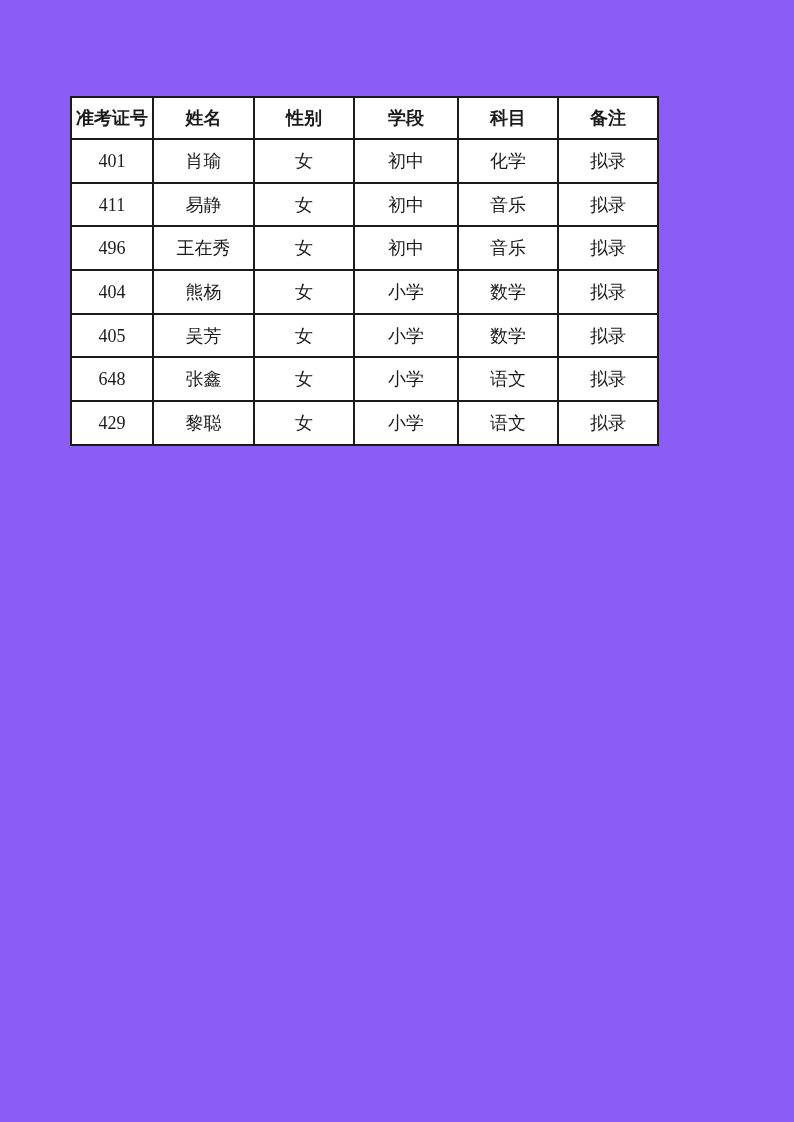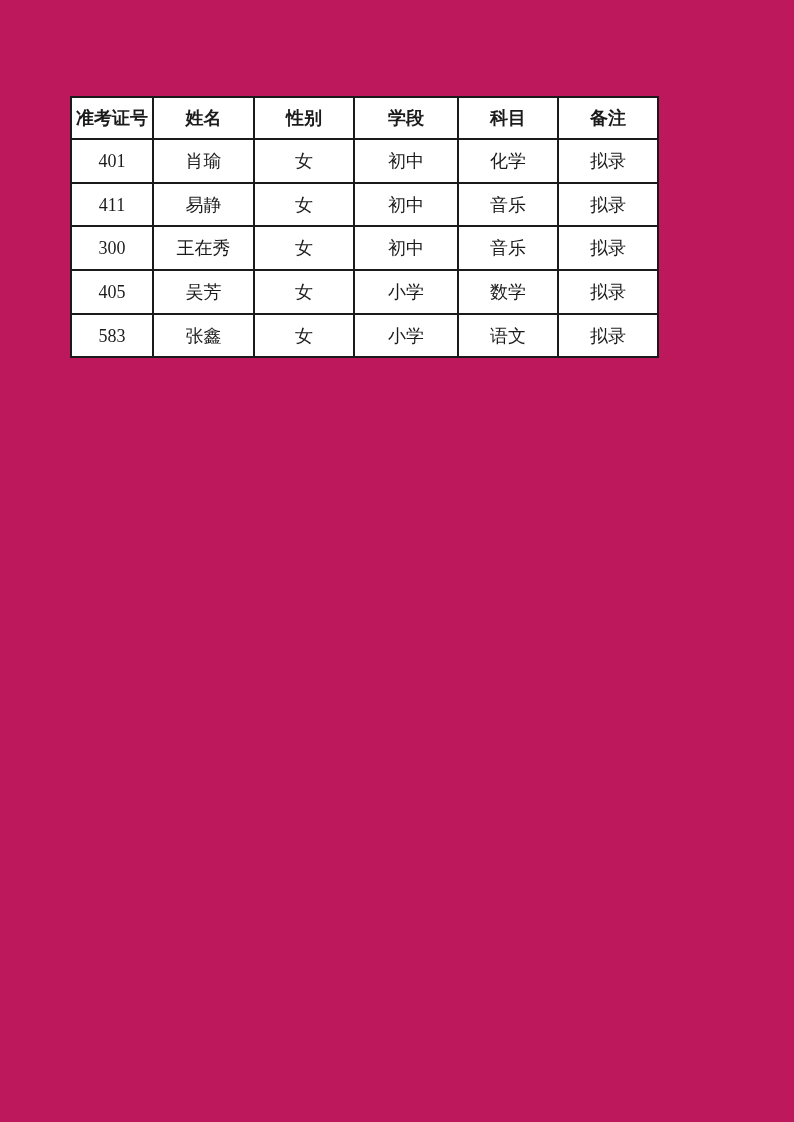--- a/index.html
+++ b/index.html
@@ -10,21 +10,21 @@
   body {
     width: 794px;
     height: 1122px;
     font-family: "Liberation Serif", "DejaVu Serif", serif;
     color: #1b1b1b;
   }
   .page {
     position: relative;
     width: 794px;
     height: 1122px;
-    background: #be185d;
+    background: #8b5cf6;
     overflow: hidden;
   }
   table.roster {
     position: absolute;
     left: 70px;
     top: 96px;
     border-collapse: collapse;
     table-layout: fixed;
     background: #ffffff;
   }
@@ -87,38 +87,54 @@
         </tr>
         <tr>
           <td>411</td>
           <td>易静</td>
           <td>女</td>
           <td>初中</td>
           <td>音乐</td>
           <td>拟录</td>
         </tr>
         <tr>
-          <td>300</td>
+          <td>496</td>
           <td>王在秀</td>
           <td>女</td>
           <td>初中</td>
           <td>音乐</td>
+          <td>拟录</td>
+        </tr>
+        <tr>
+          <td>404</td>
+          <td>熊杨</td>
+          <td>女</td>
+          <td>小学</td>
+          <td>数学</td>
           <td>拟录</td>
         </tr>
         <tr>
           <td>405</td>
           <td>吴芳</td>
           <td>女</td>
           <td>小学</td>
           <td>数学</td>
           <td>拟录</td>
         </tr>
         <tr>
-          <td>583</td>
+          <td>648</td>
           <td>张鑫</td>
+          <td>女</td>
+          <td>小学</td>
+          <td>语文</td>
+          <td>拟录</td>
+        </tr>
+        <tr>
+          <td>429</td>
+          <td>黎聪</td>
           <td>女</td>
           <td>小学</td>
           <td>语文</td>
           <td>拟录</td>
         </tr>
       </tbody>
   </table>
 </div>
 
 </body></html>

